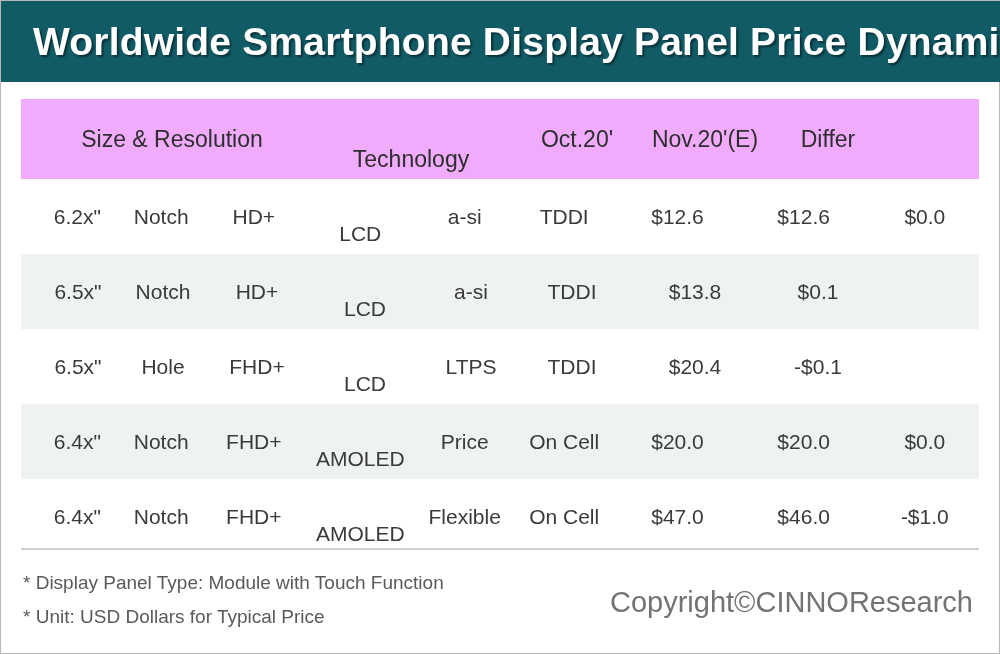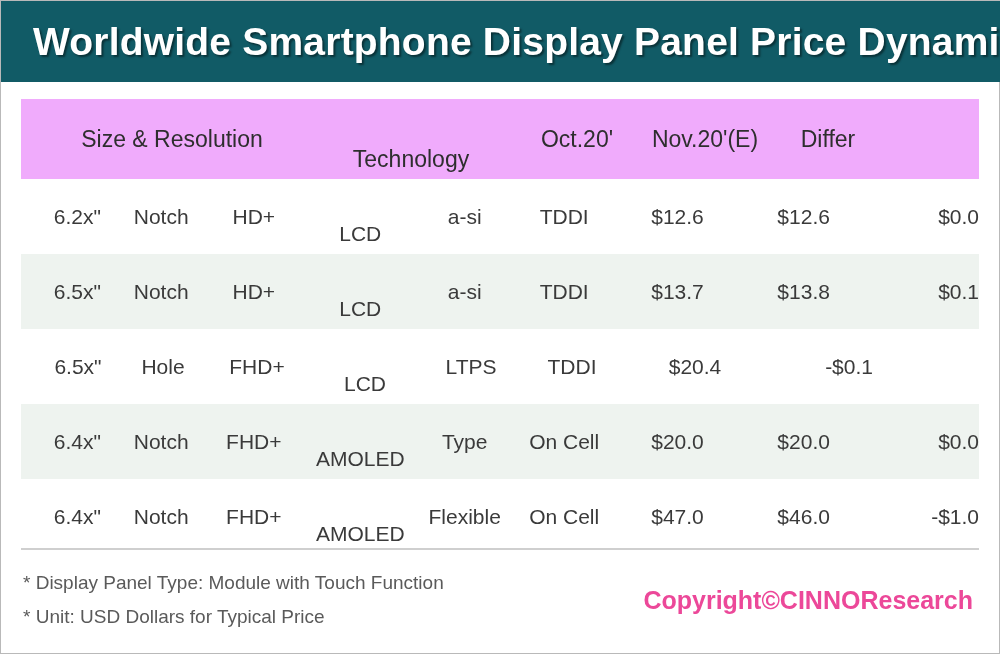--- a/index.html
+++ b/index.html
@@ -80,21 +80,21 @@
   }
   
   .c-size   { width: 78px;  margin-left: 18px; }
   .c-notch  { width: 92px; }
   .c-res    { width: 96px; }
   .c-tech   { width: 120px; margin-top: 35px; }
   .c-backp  { width: 92px; }
   .c-touch  { width: 110px; }
   .c-oct    { width: 120px; }
   .c-nov    { width: 136px; }
-  .c-diff   { width: 110px; text-align: right; }
+  .c-diff   { width: 110px; }
   
   .h-sizeres { width: 266px; margin-left: 18px; }
   .h-tech    { width: 212px; margin-top: 40px; }
   .h-touch   { width: 110px; }
   .h-oct     { width: 120px; }
   .h-nov     { width: 136px; }
   .h-diff    { width: 110px; }
   
   #footer-divider {
     position: absolute;
@@ -117,23 +117,23 @@
     color: #5a5a5a;
     font-size: 19px;
     white-space: nowrap;
   }
   #note-1 { top: 22px; }
   #note-2 { top: 56px; }
   #copyright {
     position: absolute;
     right: 28px;
     top: 36px;
-    color: #ec4899;
-    font-size: 25px;
-    font-weight: bold;
+    color: #737373;
+    font-size: 29px;
+    font-weight: normal;
     white-space: nowrap;
   }
 </style>
 </head>
 <body>
 
 <div id="page">
 
   <div id="title-bar">
     <span class="title-text">Worldwide Smartphone Display Panel Price Dynamic</span>
@@ -161,42 +161,41 @@
       <div class="cell c-diff">$0.0</div>
     </div>
 
     <div class="row data-row alt">
       <div class="cell c-size">6.5x"</div>
       <div class="cell c-notch">Notch</div>
       <div class="cell c-res">HD+</div>
       <div class="cell c-tech">LCD</div>
       <div class="cell c-backp">a-si</div>
       <div class="cell c-touch">TDDI</div>
-      <div class="cell c-oct">$13.7</div>
       <div class="cell c-nov">$13.8</div>
       <div class="cell c-diff">$0.1</div>
     </div>
 
     <div class="row data-row">
       <div class="cell c-size">6.5x"</div>
       <div class="cell c-notch">Hole</div>
       <div class="cell c-res">FHD+</div>
       <div class="cell c-tech">LCD</div>
       <div class="cell c-backp">LTPS</div>
       <div class="cell c-touch">TDDI</div>
       <div class="cell c-nov">$20.4</div>
       <div class="cell c-diff">-$0.1</div>
     </div>
 
     <div class="row data-row alt">
       <div class="cell c-size">6.4x"</div>
       <div class="cell c-notch">Notch</div>
       <div class="cell c-res">FHD+</div>
       <div class="cell c-tech">AMOLED</div>
-      <div class="cell c-backp">Type</div>
+      <div class="cell c-backp">Price</div>
       <div class="cell c-touch">On Cell</div>
       <div class="cell c-oct">$20.0</div>
       <div class="cell c-nov">$20.0</div>
       <div class="cell c-diff">$0.0</div>
     </div>
 
     <div class="row data-row">
       <div class="cell c-size">6.4x"</div>
       <div class="cell c-notch">Notch</div>
       <div class="cell c-res">FHD+</div>

